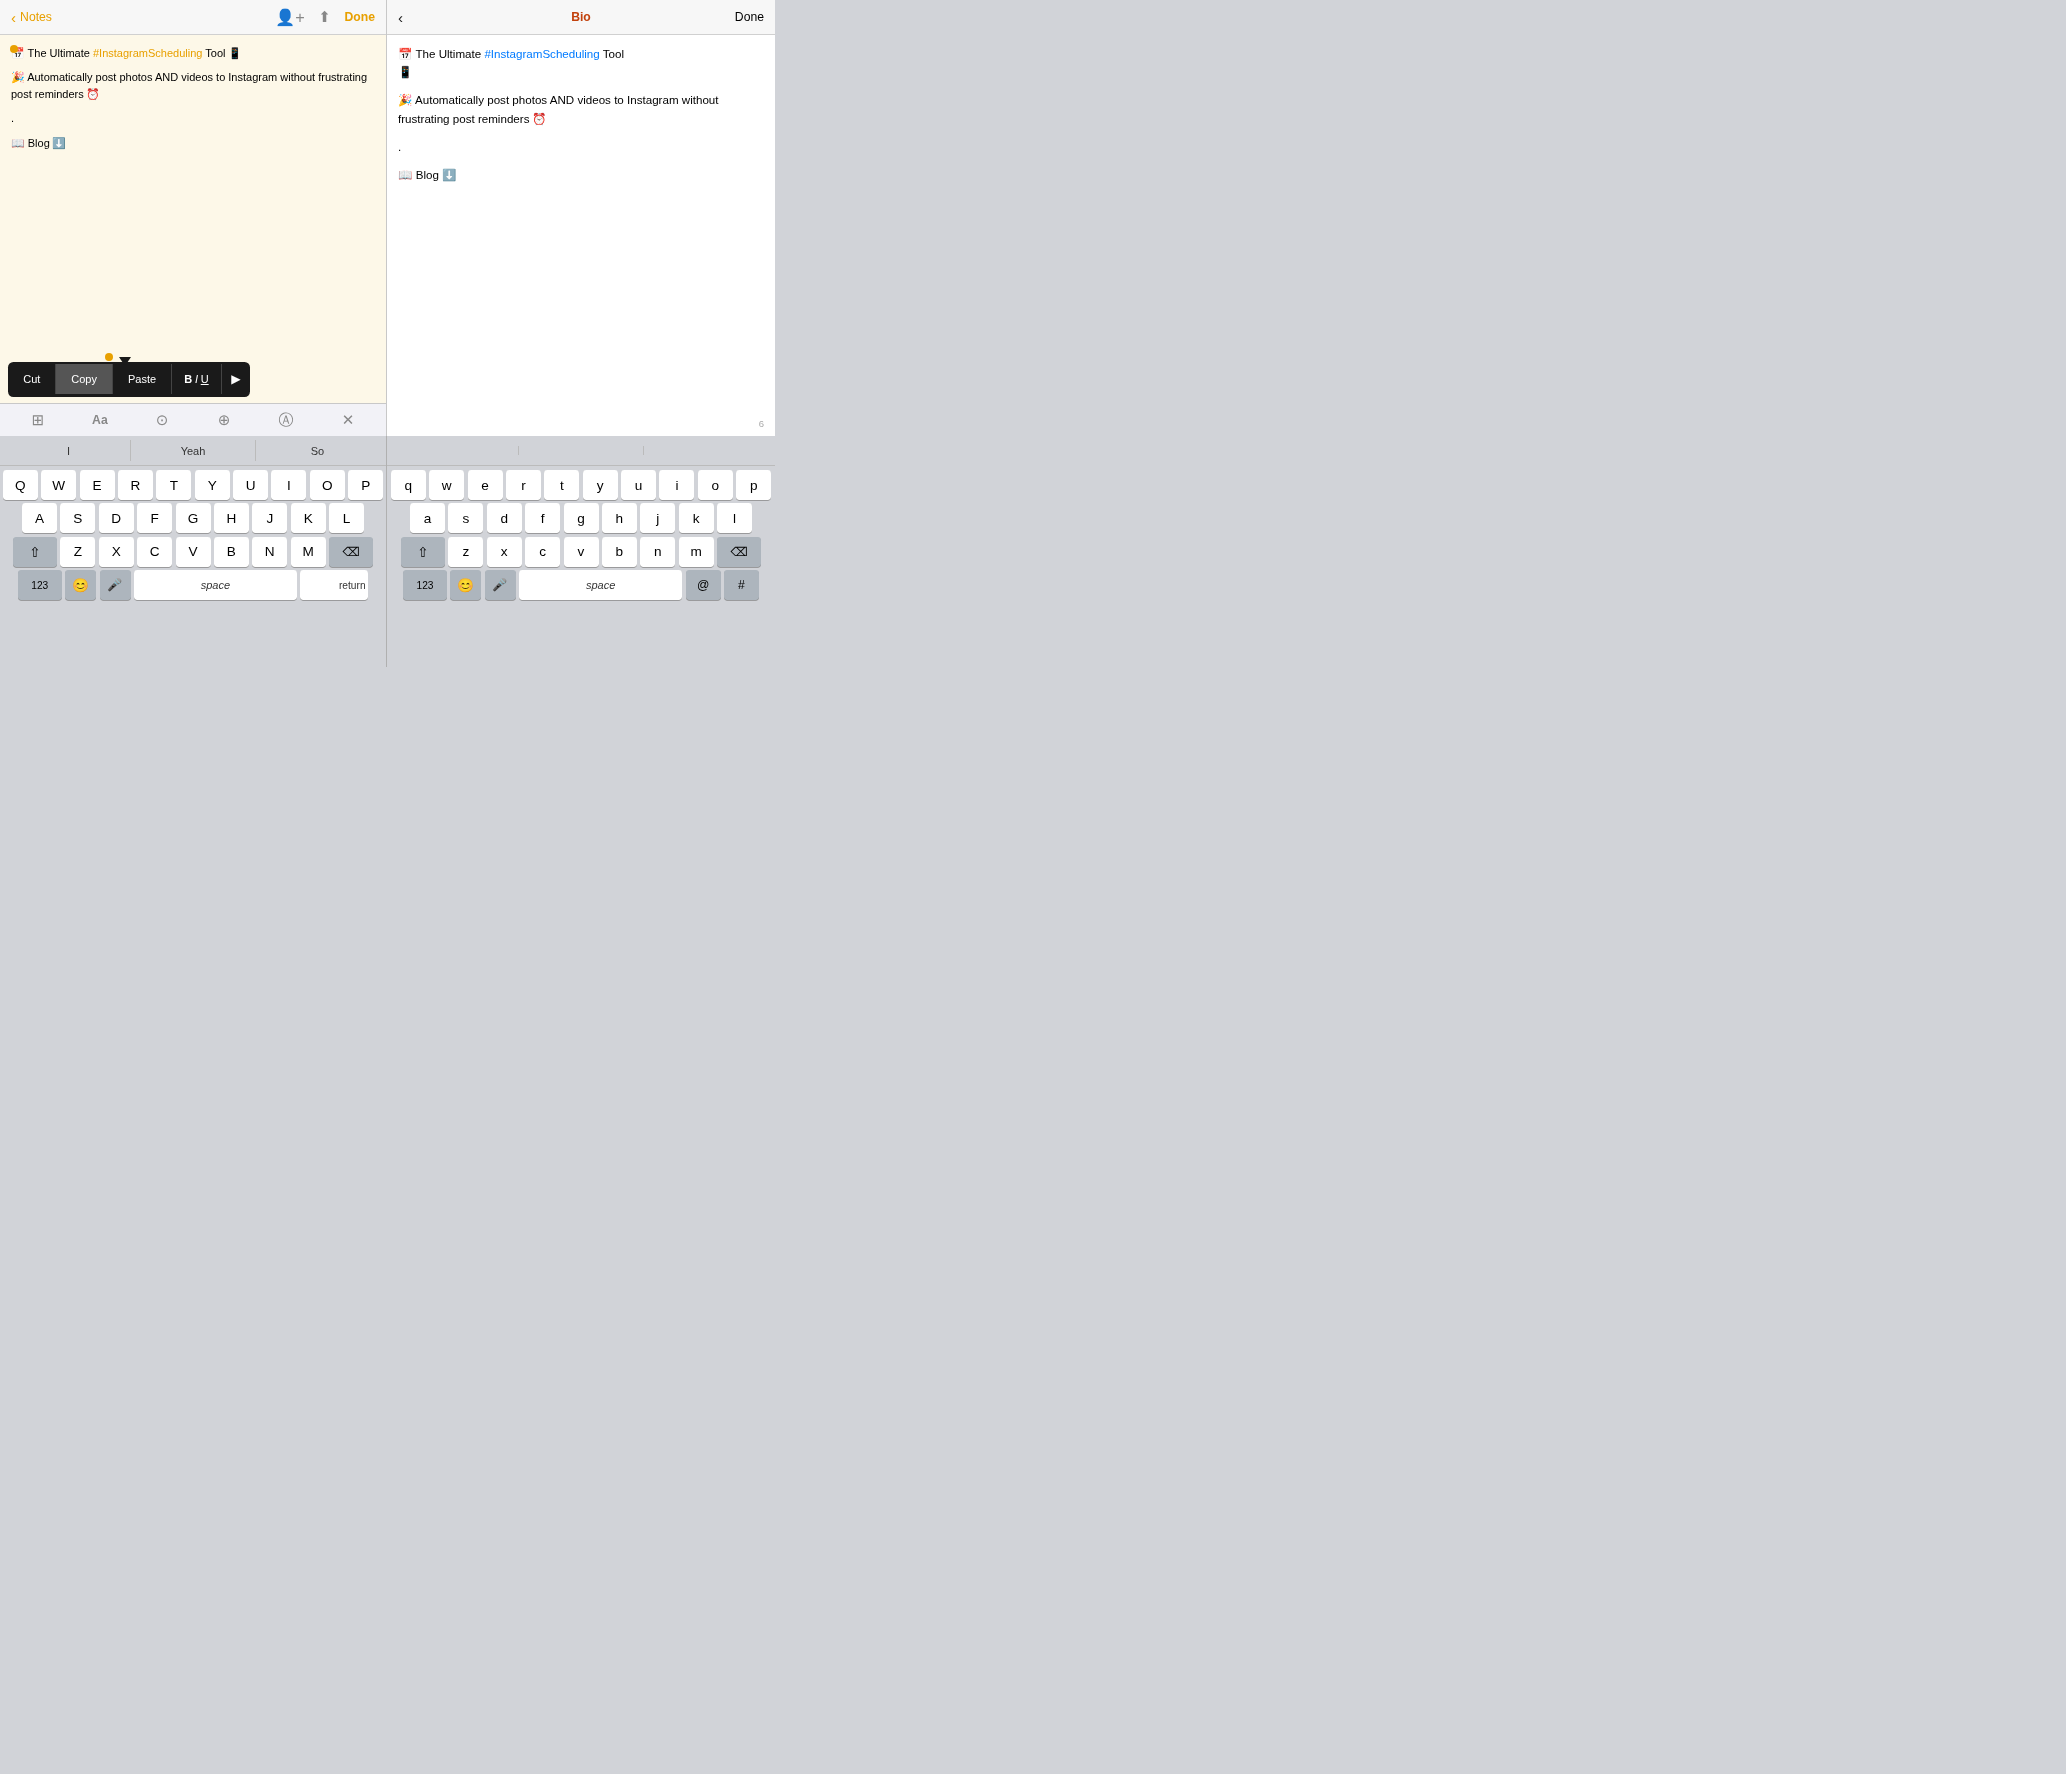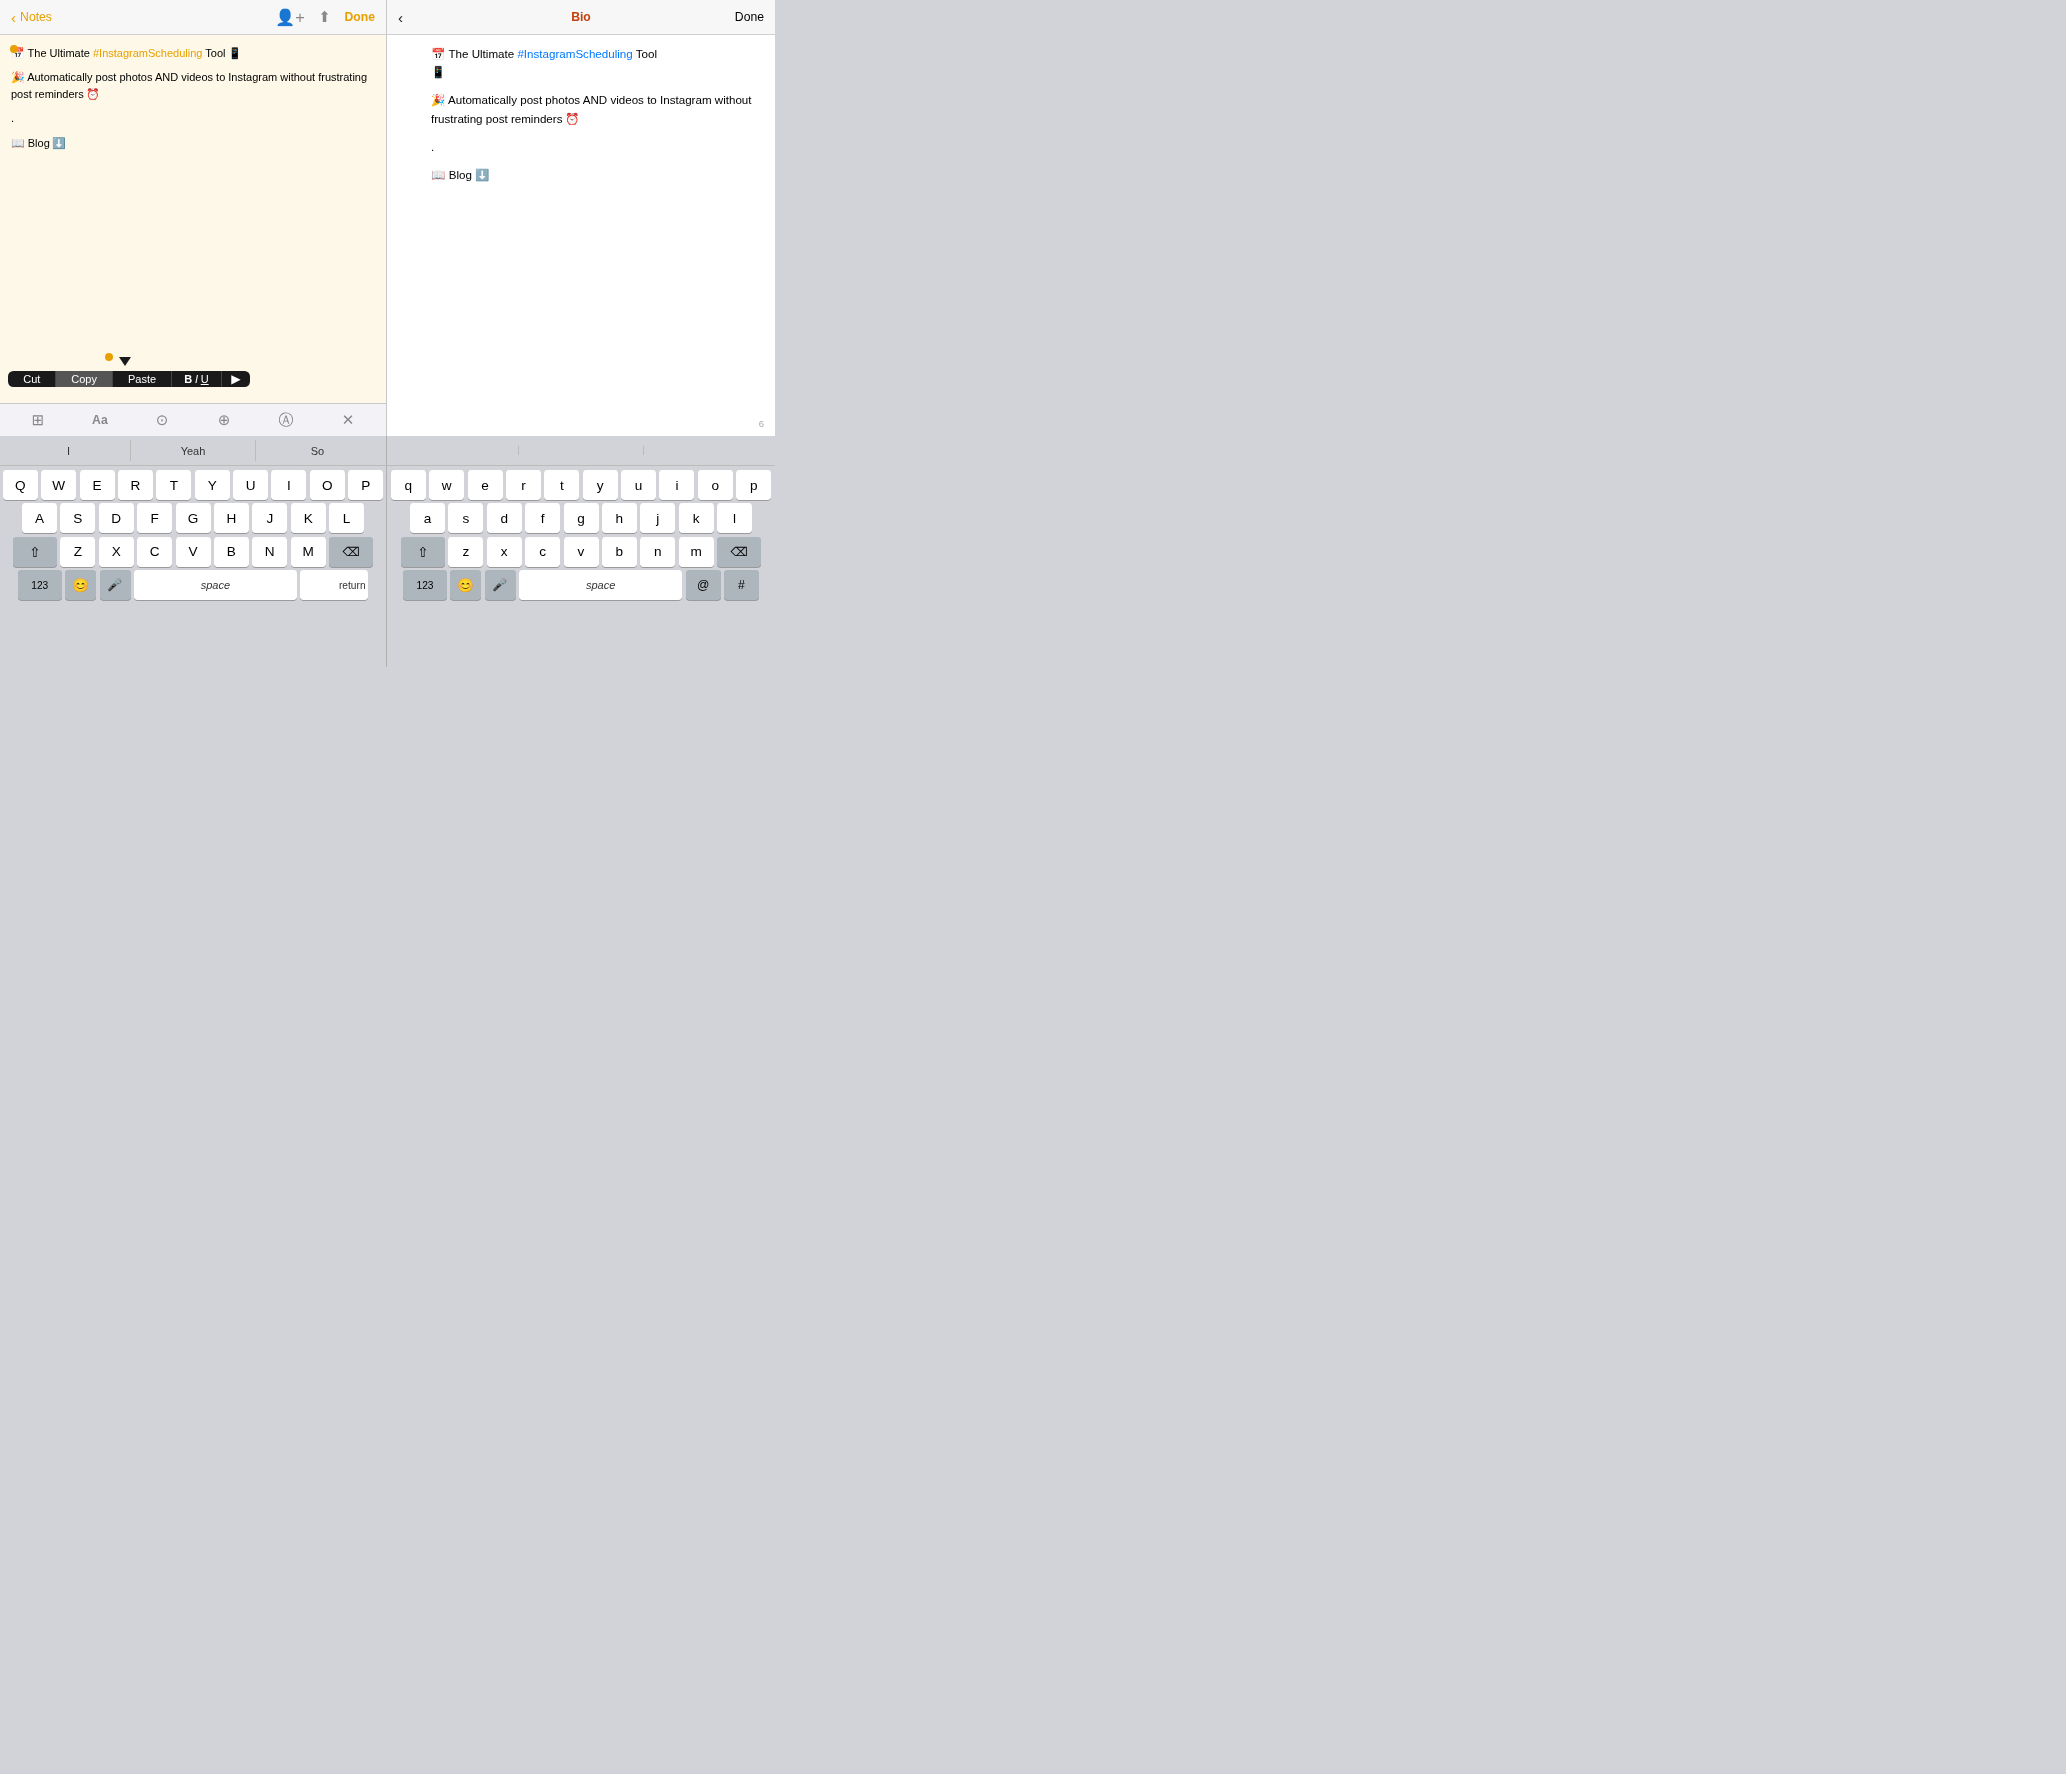--- a/index.html
+++ b/index.html
@@ -113,21 +113,21 @@
       height: 34px;
       background: transparent;
     }
 
     .context-menu-inner {
       display: flex;
       align-items: center;
       background: #1a1a1a;
       border-radius: 5.4px;
       overflow: hidden;
-      height: 16px;
+      height: 35px;
       position: relative;
       left: 8.2px;
     }
 
     .context-menu-arrow {
       position: absolute;
       bottom: 30px;
       left: 119px;
       width: 0;
       height: 0;
@@ -243,21 +243,20 @@
       font-size: 12.2px;
       font-weight: 400;
       color: #000;
     }
 
     .bio-content-area {
       flex: 1;
       padding: 9.5px 11px;
       background: #fff;
       position: relative;
-      margin-left: 33px;
     }
 
     .bio-content-text {
       font-size: 11.6px;
       line-height: 1.6;
       color: #000;
     }
 
     .bio-content-text .hashtag {
       color: #007aff;

